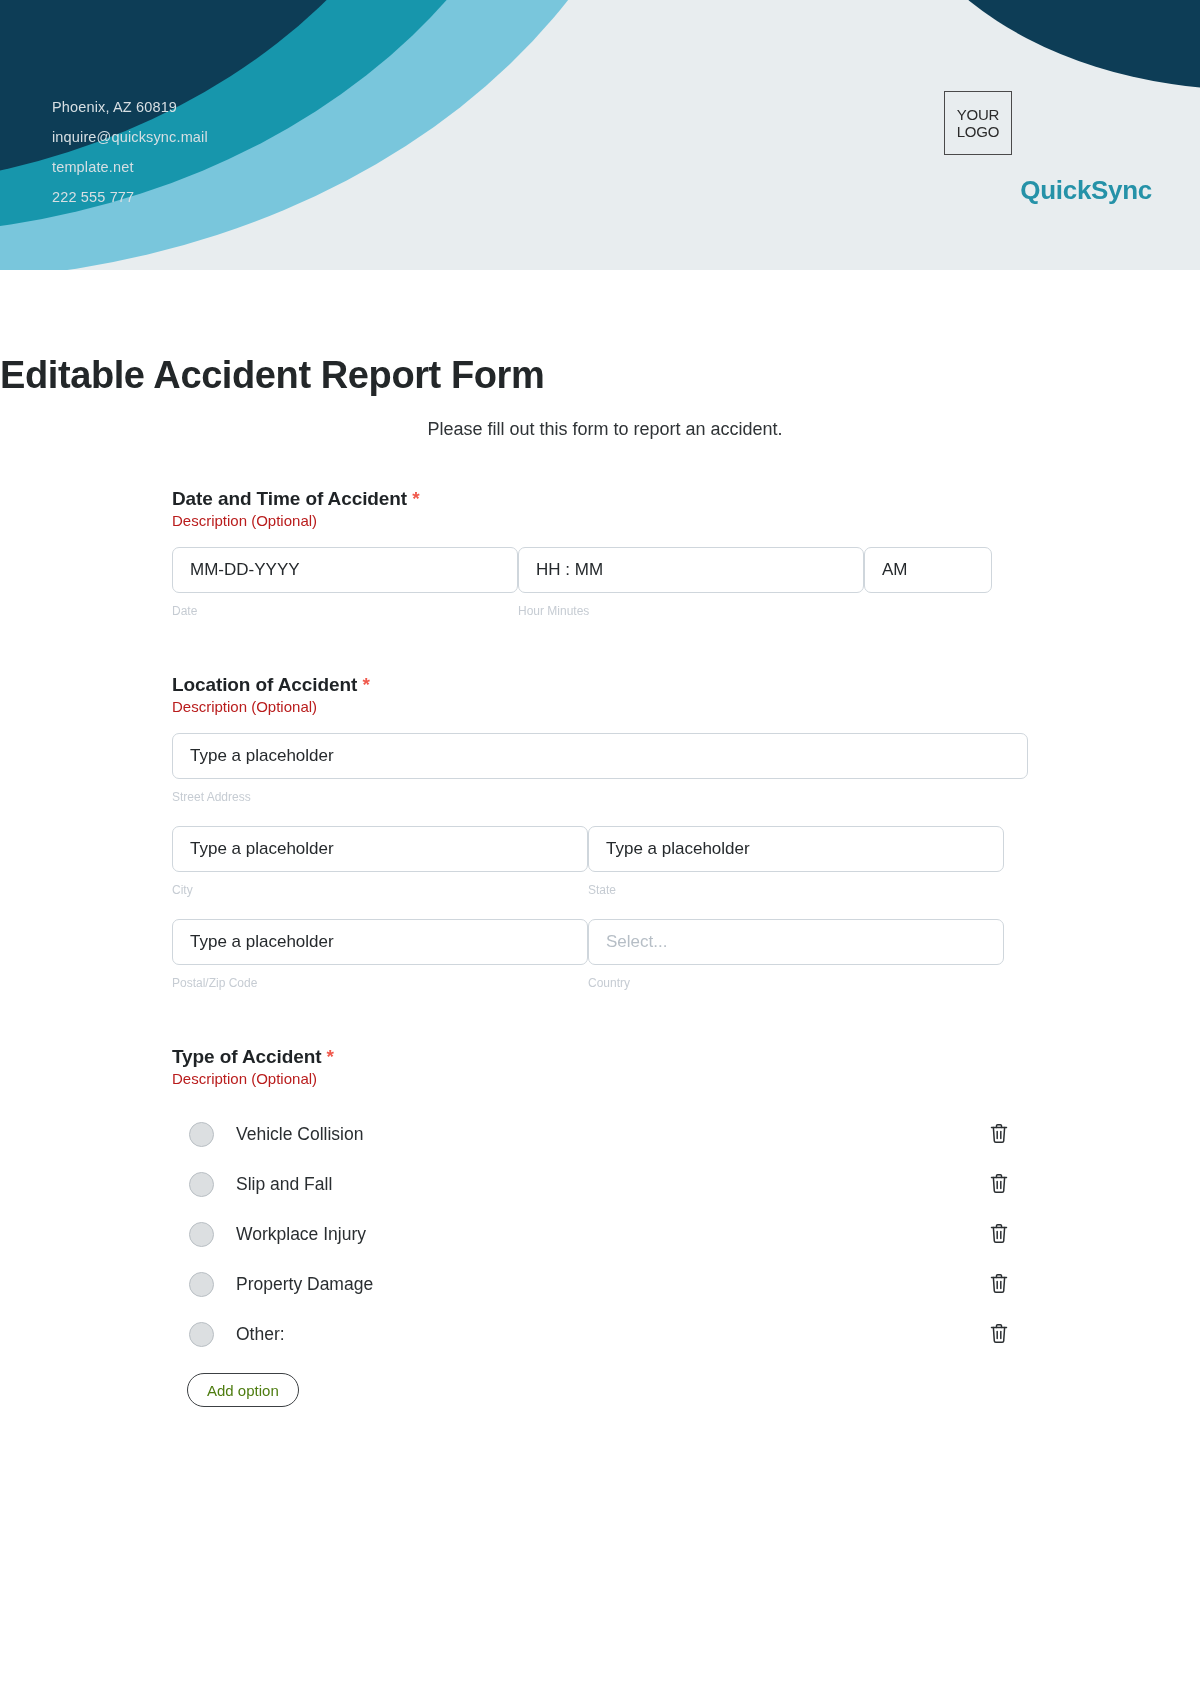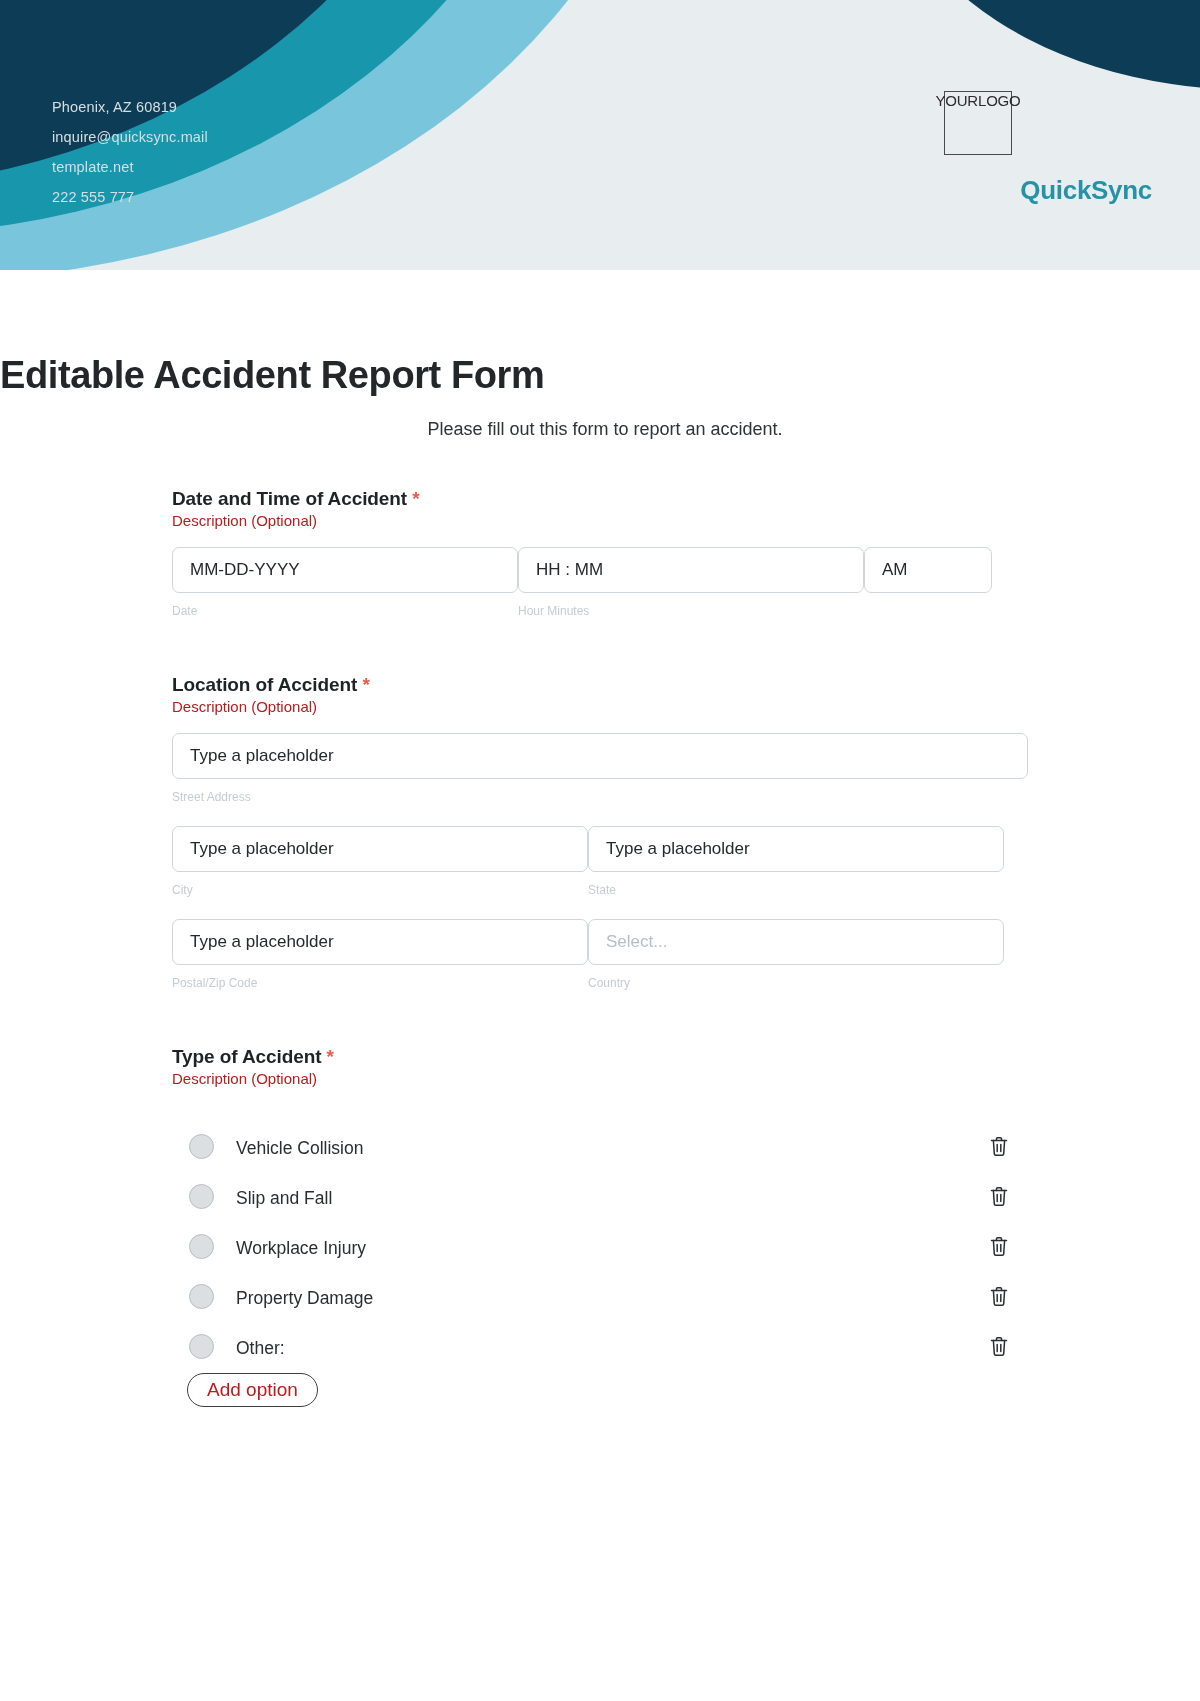--- a/index.html
+++ b/index.html
@@ -103,21 +103,22 @@
 
   .brandbox {
     position: absolute;
     right: 188px;
     top: 91px;
     width: 68px;
     height: 64px;
     border: 1.4px solid #4a4a4a;
     background: #e8edef;
     display: flex;
-    flex-direction: row;
+    flex-direction: column;
+    align-items: center;
     justify-content: center;
     z-index: 6;
   }
   .brandbox span {
     font-size: 15px;
     line-height: 17px;
     color: #2b2b2b;
     letter-spacing: -0.2px;
   }
 
@@ -201,21 +202,21 @@
   .w-time  { width: 346px; }
   .w-ampm  { width: 128px; }
   .w-full  { width: 856px; }
   .w-half  { width: 416px; }
 
   
   .opt-list { margin-top: 22px; }
 
   .opt {
     display: flex;
-    align-items: flex-end;
+    align-items: center;
     height: 50px;
     width: 856px;
   }
   .radio {
     width: 25px;
     height: 25px;
     border-radius: 50%;
     border: 1.3px solid #b9bfc4;
     background: #dcdfe1;
     flex: 0 0 auto;
@@ -239,22 +240,22 @@
     margin-top: 14px;
     margin-left: 15px;
     display: inline-flex;
     align-items: center;
     justify-content: center;
     height: 34px;
     padding: 0 19px;
     border: 1.3px solid #3c4043;
     border-radius: 19px;
     background: #ffffff;
-    font-size: 19px;
-    color: #b91c1c;
+    font-size: 15px;
+    color: #4d7c0f;
     white-space: nowrap;
   }
 </style>
 </head>
 <body>
 
 <div id="page">
 
   <div class="header">
     <div class="hdr-lightbg"></div>

